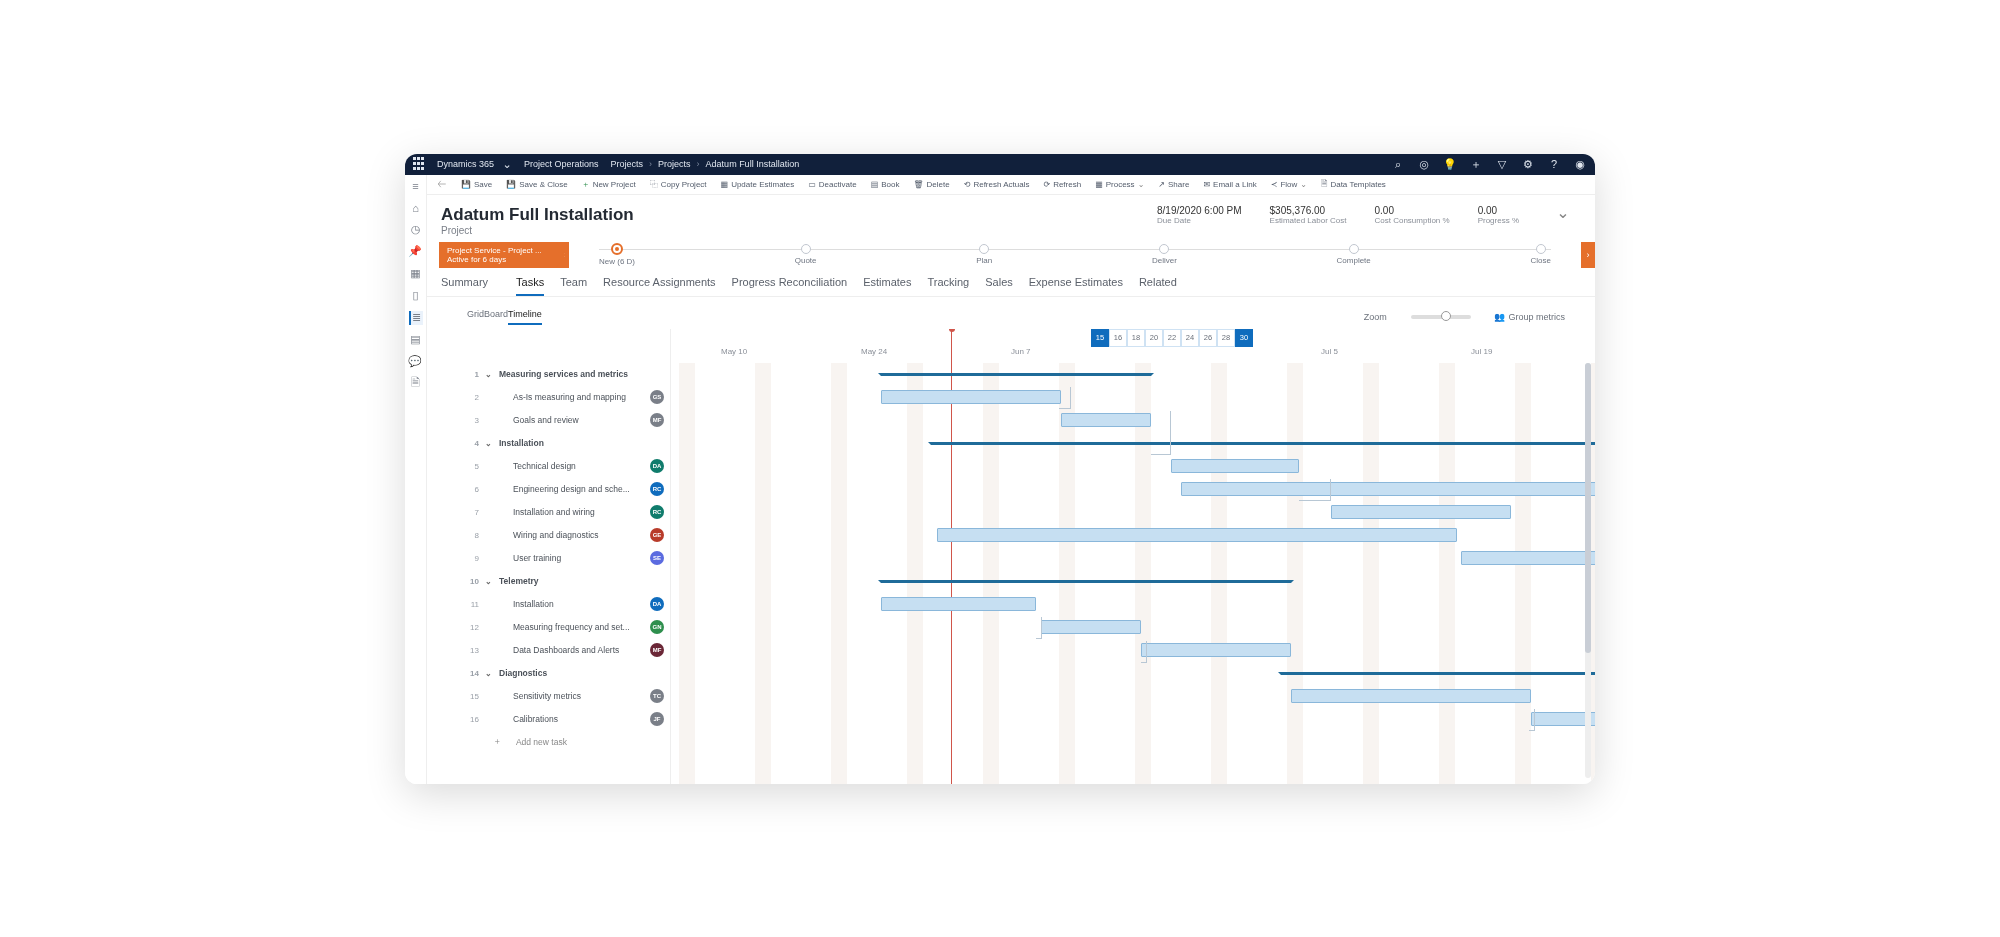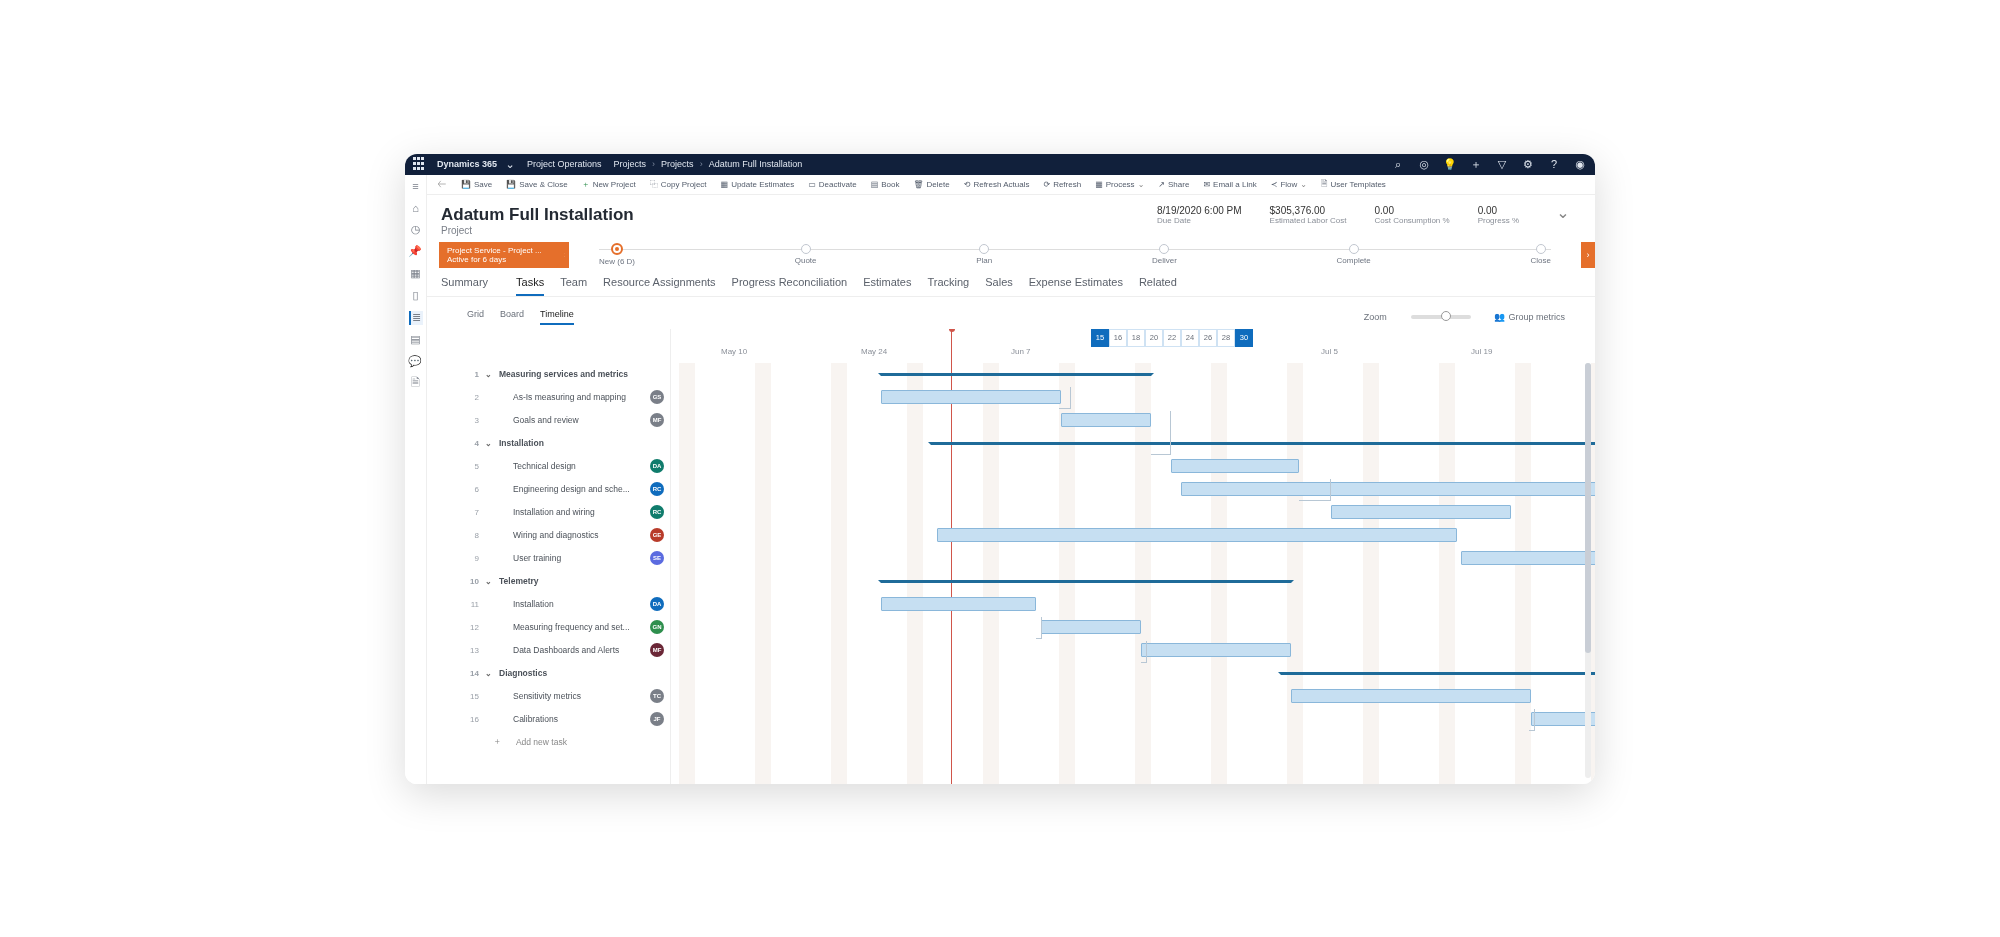--- a/index.html
+++ b/index.html
@@ -3,21 +3,21 @@
 <meta charset="utf-8">
 <style>
   * { box-sizing: border-box; margin: 0; padding: 0; font-family: "Segoe UI", Arial, sans-serif; }
   body { background: #fff; display: flex; justify-content: center; align-items: center; height: 937px; width: 2000px; }
   .card { width: 1190px; height: 630px; border-radius: 12px; box-shadow: 0 10px 40px rgba(0,0,0,0.15); overflow: hidden; position: relative; background: #fafafa; }
 
   
   .topbar { height: 21px; background: #11203b; display: flex; align-items: center; color: #e0e6ef; font-size: 9px; padding: 0 8px; }
   .topbar .waffle { width: 14px; height: 14px; display:flex; flex-wrap:wrap; gap:1px; margin-right:10px; }
   .topbar .waffle span{ width:3px; height:3px; background:#e0e6ef; }
-  .topbar .brand{ font-weight:700; margin-right:6px;}
+  .topbar .brand{ font-weight:400; margin-right:6px;}
   .topbar .bc-sep{ margin:0 6px; color:#7e8aa0;}
   .topbar .right{ margin-left:auto; display:flex; gap:12px; align-items:center;}
   .topbar .ic{ width:14px; height:14px; display:flex; align-items:center; justify-content:center; font-size:11px; color:#e0e6ef;}
 
   
   .appbody{ display:flex; height:calc(100% - 21px); background:#fff;}
   .leftrail{ width:22px; background:#fff; border-right:1px solid #eee; display:flex; flex-direction:column; align-items:center; padding-top:4px; gap:8px;}
   .leftrail .ri{ width:14px; height:14px; color:#797f89; font-size:11px; display:flex; align-items:center; justify-content:center;}
   .leftrail .ri.active{ background:#eaf2fb; border-left:2px solid #0f6cbd;}
 
@@ -52,21 +52,21 @@
   .dot.active::after{ content:""; position:absolute; inset:2px; border-radius:50%; background:#e56f2b;}
   .stageend{ width:14px; height:26px; background:#e56f2b; display:flex; align-items:center; justify-content:center; color:#fff; font-size:9px;}
 
   
   .tabs{ display:flex; gap:16px; padding:8px 14px 0 14px; border-bottom:1px solid #eee; font-size:11px; color:#5b616b;}
   .tab{ padding-bottom:6px;}
   .tab.active{ color:#222; border-bottom:2px solid #0f6cbd;margin-left:12px;}
 
   
   .subrow{ display:flex; align-items:center; padding:12px 30px 4px 40px; font-size:9px; color:#6a707a;}
-  .subtabs{ display:flex; gap:16px;}
+  .subtabs{ display:flex; }
   .subtab.active{ color:#222; border-bottom:2px solid #0f6cbd; padding-bottom:4px;}
   .subright{ margin-left:auto; display:flex; align-items:center; gap:24px;}
   .slider{ width:60px; height:4px; background:#ddd; border-radius:2px; position:relative;}
   .slider .thumb{ position:absolute; top:-4px; left:30px; width:10px; height:10px; border-radius:50%; background:#fff; border:1px solid #999;}
 
   
   .gantt{ display:flex; flex:1; min-height:0; padding:0 0 0 34px;}
   .tasklist{ width:210px; border-right:1px solid #eee; font-size:8.5px; color:#4b5159; overflow:hidden;}
   .tl-head{ height:34px;}
   .trow{ height:23px; display:flex; align-items:center; gap:6px; padding-right:6px;}
@@ -173,21 +173,21 @@
         <span class="cmd">▦ <span>Update Estimates</span></span>
         <span class="cmd">▭ <span>Deactivate</span></span>
         <span class="cmd">▤ <span>Book</span></span>
         <span class="cmd">🗑 <span>Delete</span></span>
         <span class="cmd">⟲ <span>Refresh Actuals</span></span>
         <span class="cmd">⟳ <span>Refresh</span></span>
         <span class="cmd">▦ <span>Process</span> <span class="chev">⌄</span></span>
         <span class="cmd">↗ <span>Share</span></span>
         <span class="cmd">✉ <span>Email a Link</span></span>
         <span class="cmd">≺ <span>Flow</span> <span class="chev">⌄</span></span>
-        <span class="cmd">🗎 <span>User Templates</span></span>
+        <span class="cmd">🗎 <span>Data Templates</span></span>
       </div>
 
       <div class="entityhdr">
         <div class="titleblk">
           <h1>Adatum Full Installation</h1>
           <div class="sub">Project</div>
         </div>
         <div class="kpis">
           <div class="kpi">
             <div class="v">8/19/2020 6:00 PM</div>

